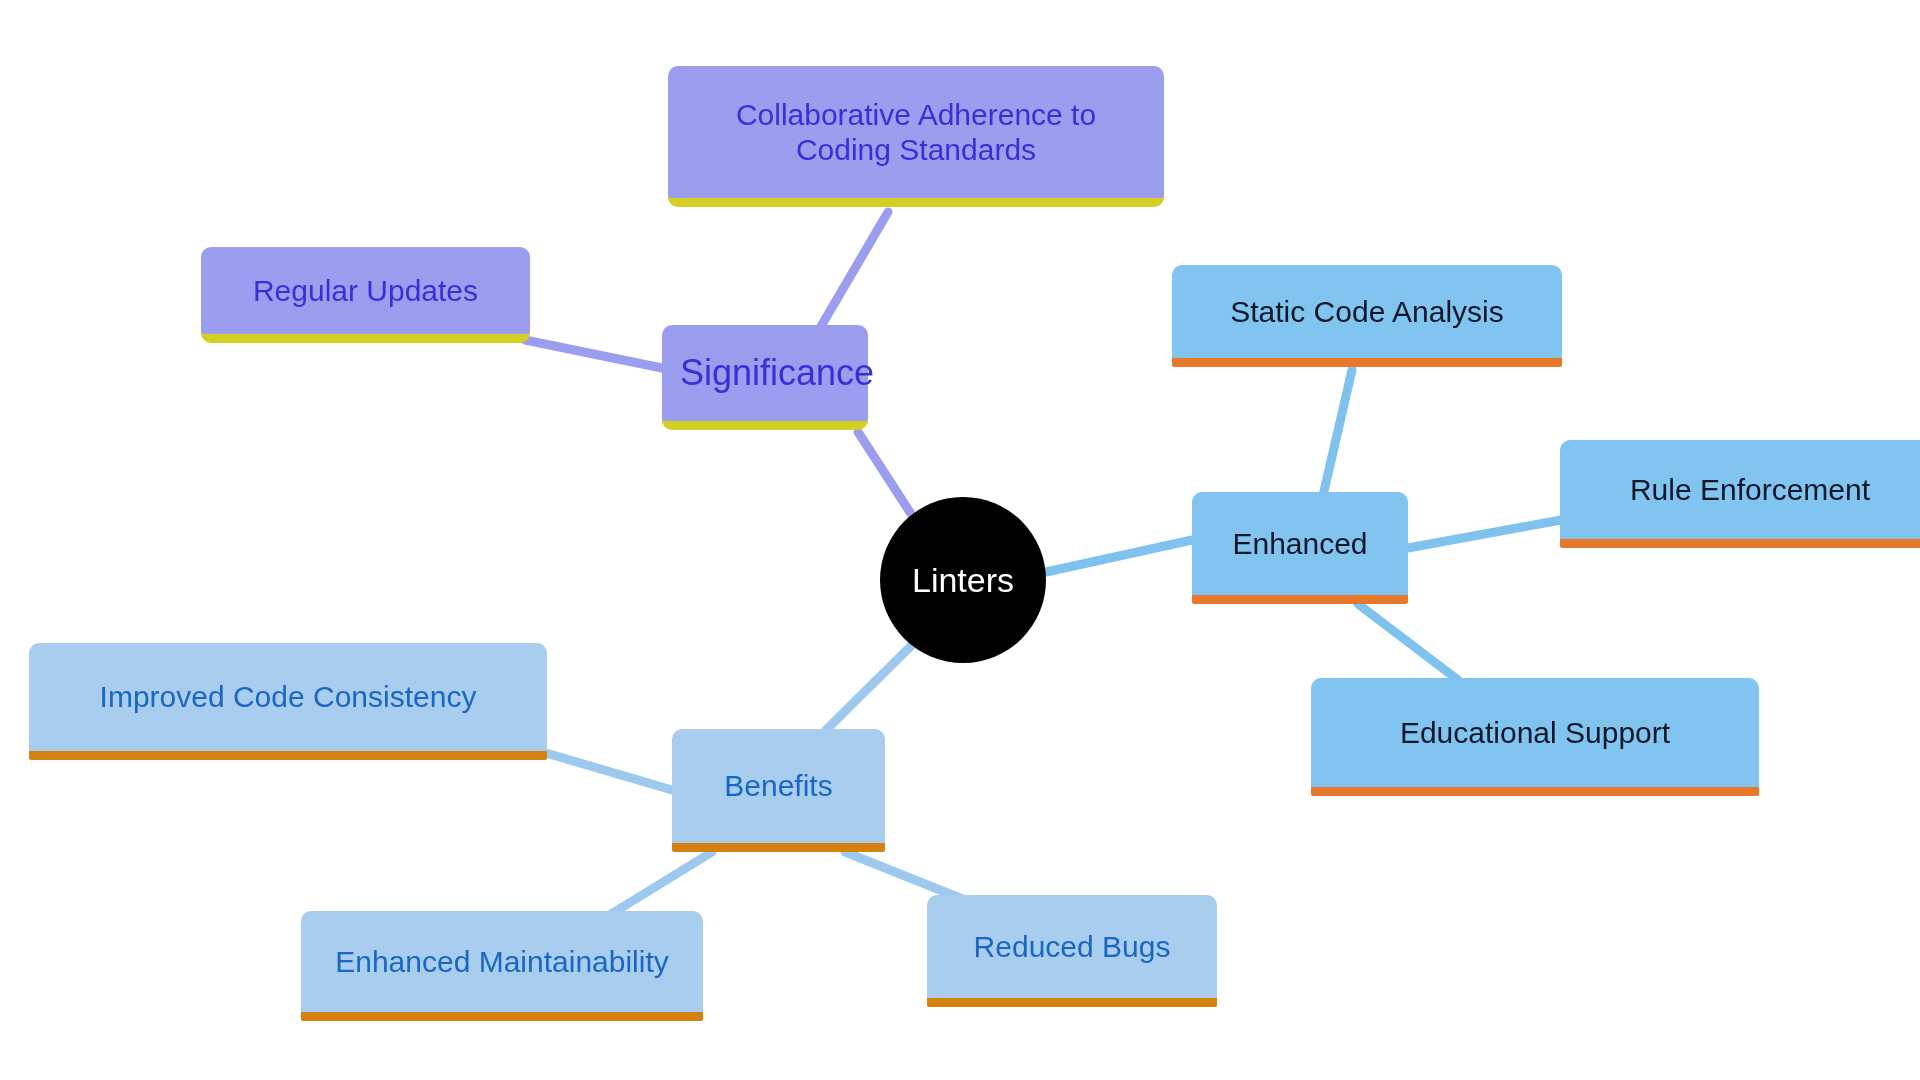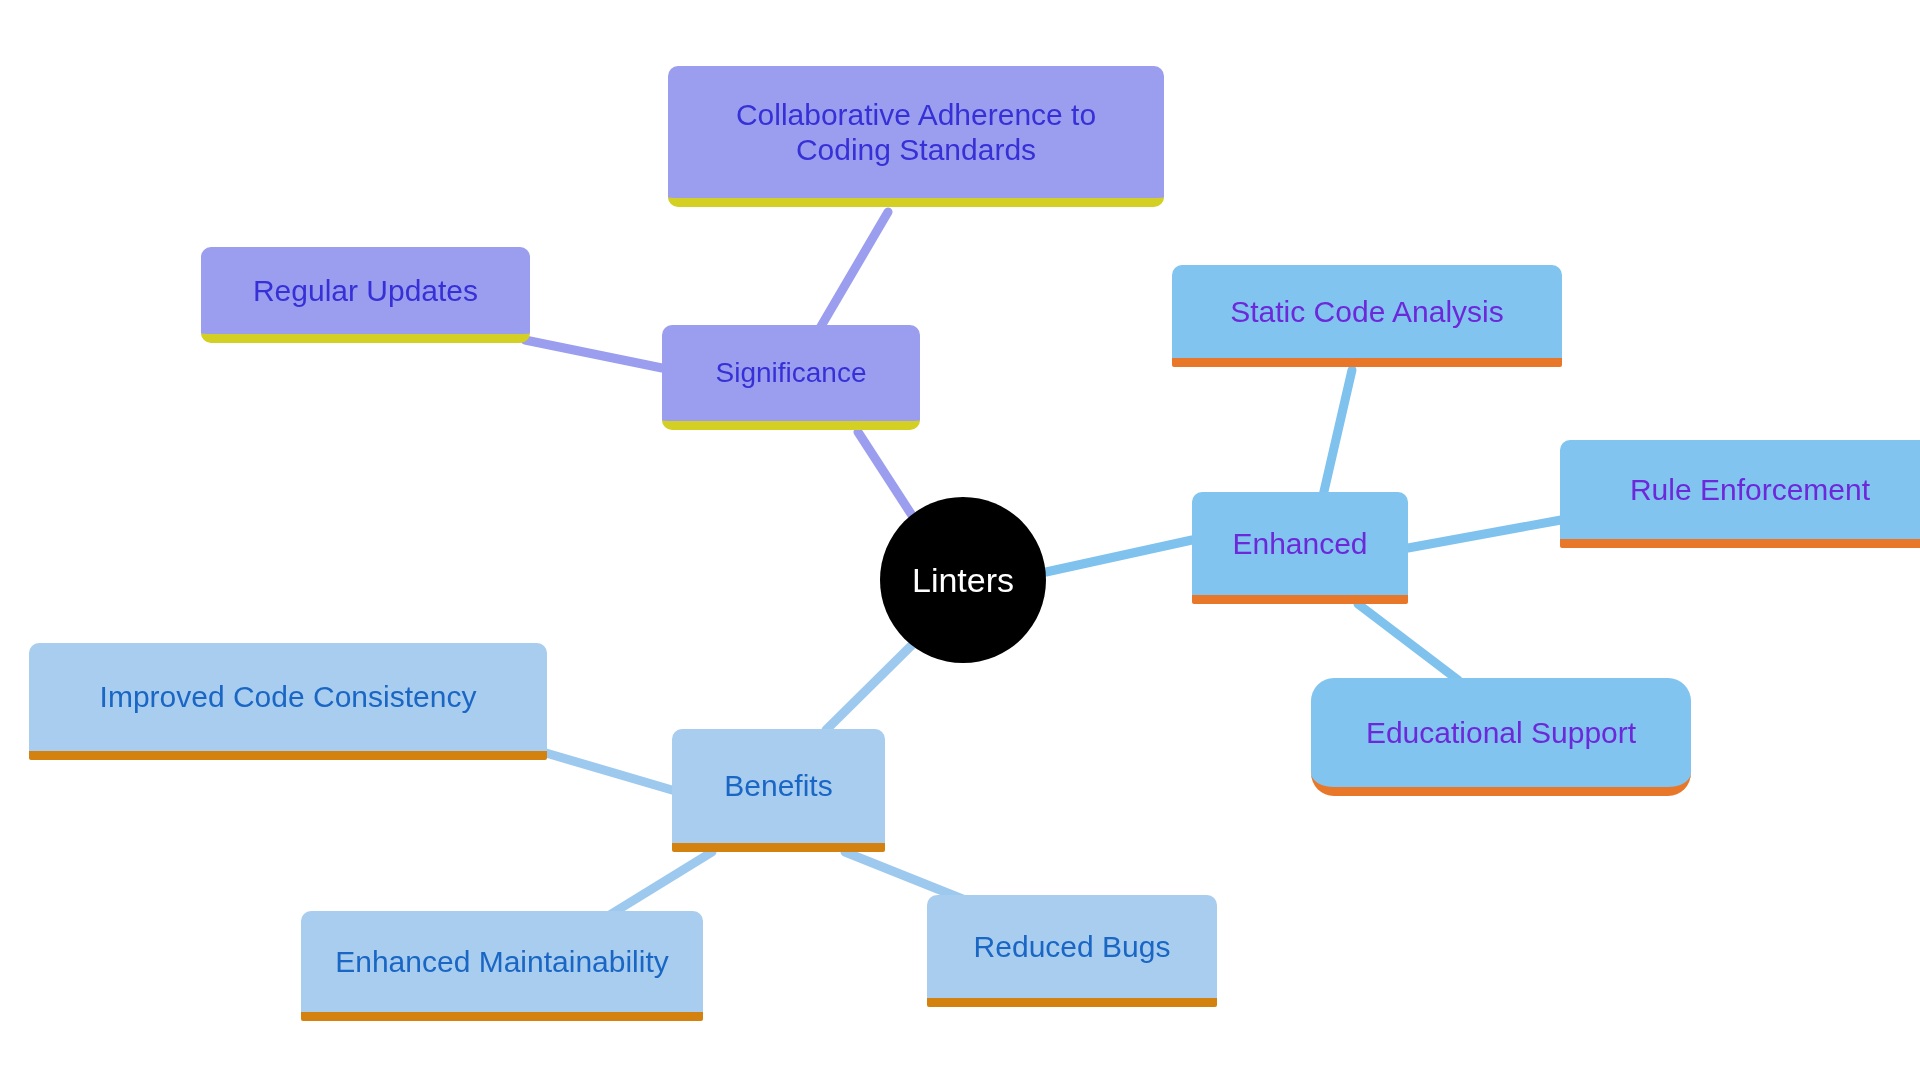--- a/index.html
+++ b/index.html
@@ -56,21 +56,21 @@
   
   .node.purple {
     background: #9b9eef;
     color: #3730d6;
     border-bottom: 9px solid #d4cf23;
     border-radius: 10px;
   }
   
   .node.blue {
     background: #80c4ef;
-    color: #6d28d9;
+    color: #0f172a;
     border-bottom: 9px solid #e8772a;
   }
   
   .node.lightblue {
     background: #a8cdee;
     color: #1a66c4;
     border-bottom: 9px solid #d4820f;
   }
 </style>
 </head>
@@ -105,37 +105,37 @@
 
   <div class="node purple" style="left:668px; top:66px; width:496px; height:141px; font-size:30px;">
     <span class="node-label">Collaborative Adherence to
 Coding Standards</span>
   </div>
 
   <div class="node purple" style="left:201px; top:247px; width:329px; height:96px; font-size:30px;">
     <span class="node-label">Regular Updates</span>
   </div>
 
-  <div class="node purple" style="left:662px; top:325px; width:258px; height:105px; font-size:28px;">
+  <div class="node purple" style="left:662px; top:325px; width:206px; height:105px; font-size:36px;">
     <span class="node-label">Significance</span>
   </div>
 
   <div class="node blue" style="left:1172px; top:265px; width:390px; height:102px; font-size:30px;">
     <span class="node-label">Static Code Analysis</span>
   </div>
 
   <div class="node blue" style="left:1560px; top:440px; width:380px; height:108px; font-size:30px;">
     <span class="node-label">Rule Enforcement</span>
   </div>
 
   <div class="node blue" style="left:1192px; top:492px; width:216px; height:112px; font-size:30px;">
     <span class="node-label">Enhanced</span>
   </div>
 
-  <div class="node blue" style="left:1311px; top:678px; width:380px; height:118px; font-size:30px;border-radius:23px;">
+  <div class="node blue" style="left:1311px; top:678px; width:448px; height:118px; font-size:30px;">
     <span class="node-label">Educational Support</span>
   </div>
 
   <div class="node lightblue" style="left:29px; top:643px; width:518px; height:117px; font-size:30px;">
     <span class="node-label">Improved Code Consistency</span>
   </div>
 
   <div class="node lightblue" style="left:672px; top:729px; width:213px; height:123px; font-size:30px;">
     <span class="node-label">Benefits</span>
   </div>

